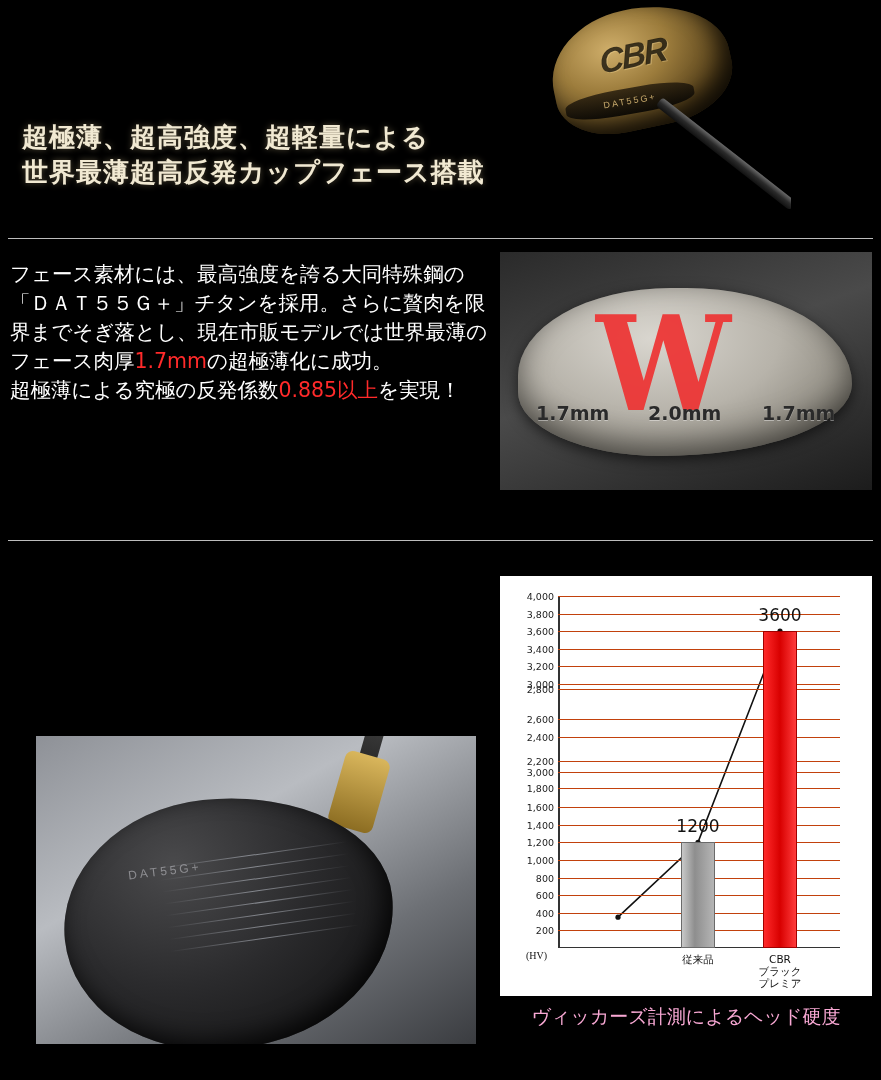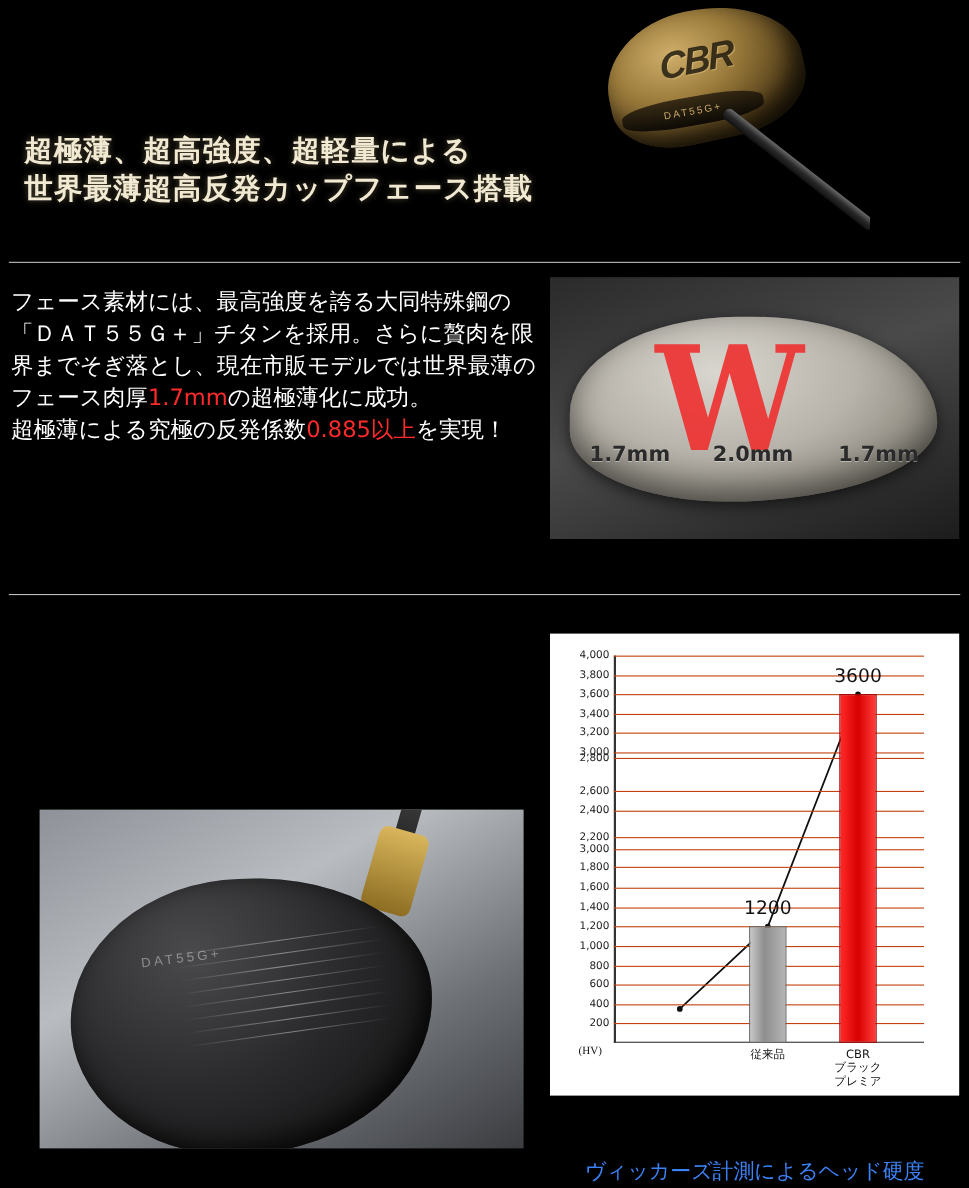--- a/index.html
+++ b/index.html
@@ -400,22 +400,21 @@
     pointer-events: none;
   }
   .chart-caption {
     position: absolute;
     left: 0;
     top: 428px;
     width: 372px;
     text-align: center;
     font-family: "DejaVu Sans", sans-serif;
     font-size: 19px;
-    color: #3b82f6;
-    margin-top: 48px;
+    color: #f9a8d4;
   }
 </style>
 </head>
 <body>
 
 <div class="page">
 
   <div class="hero">
     <div class="club-photo">
       <div class="club-body"></div>

